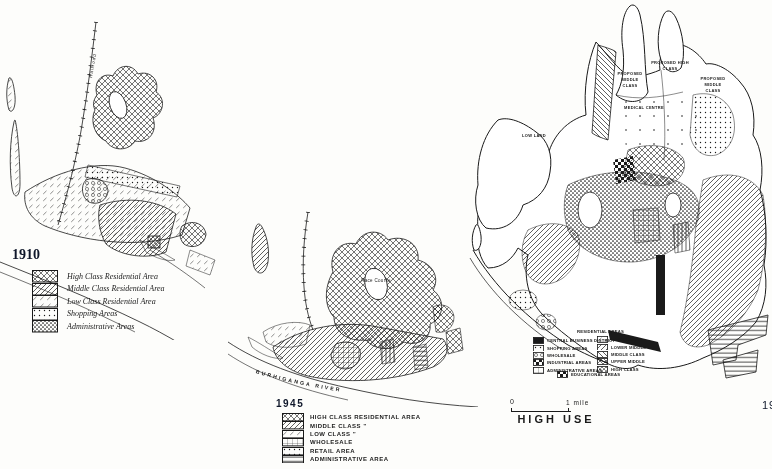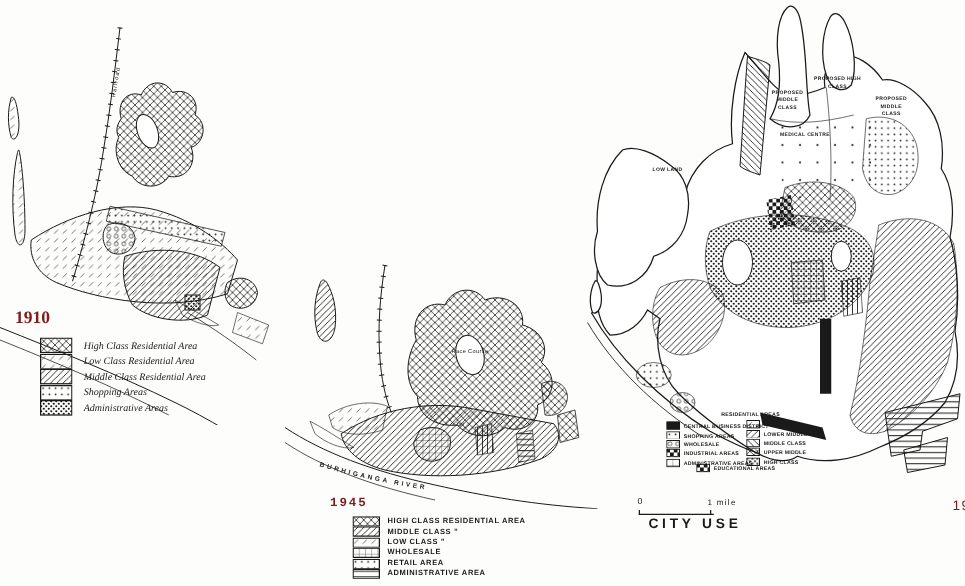--- a/index.html
+++ b/index.html
@@ -3,23 +3,23 @@
 <meta charset="utf-8">
 <style>
   html,body{margin:0;padding:0;background:#e9e9e6;}
   .page{position:relative;width:772px;height:469px;background:#fdfdfb;overflow:hidden;
         font-family:"Liberation Sans",sans-serif;color:#1a1a1a;}
   svg.mapsvg{position:absolute;}
   #map1910{left:0;top:0;}
   #map1945{left:228px;top:192px;}
   #map1962{left:468px;top:0;}
 
-  .year{position:absolute;color:#7f1d1d;}
+  .year{position:absolute;color:#0f172a;}
   .y1910{left:12px;top:247px;font-family:"Liberation Serif",serif;font-weight:bold;font-size:14px;}
-  .y1945{left:264px;top:398px;font-weight:600;font-size:10px;letter-spacing:1.5px;font-family:Liberation Mono, monospace;}
+  .y1945{left:276px;top:398px;font-weight:600;font-size:10px;letter-spacing:1.5px;}
   .y1962{left:727px;top:399px;font-size:11px;letter-spacing:1px;margin-left:35px;}
 
   .legend{position:absolute;}
   .lrow{display:flex;align-items:center;padding-left:20px;}
   .sw{display:block;flex:0 0 auto;}
   .llabel{white-space:nowrap;}
 
   .legend-1910{left:12px;top:270px;}
   .legend-1910 .lrow{height:12.5px;}
   .legend-1910 .sw{width:26px;height:12.5px;}
@@ -228,30 +228,30 @@
 
       <div class="lrow">
         <svg class="sw" viewBox="0 0 26 12.5" preserveAspectRatio="none">
           <rect x="0.5" y="0.5" width="25" height="11.5" fill="url(#p-crosshatch)" stroke="#1a1a1a" stroke-width="1"></rect>
         </svg>
         <span class="llabel">High Class Residential Area</span>
       </div>
 
       <div class="lrow">
         <svg class="sw" viewBox="0 0 26 12.5" preserveAspectRatio="none">
+          <rect x="0.5" y="0.5" width="25" height="11.5" fill="url(#p-diagonal)" stroke="#1a1a1a" stroke-width="1"></rect>
+        </svg>
+        <span class="llabel">Middle Class Residential Area</span>
+      </div>
+
+      <div class="lrow">
+        <svg class="sw" viewBox="0 0 26 12.5" preserveAspectRatio="none">
           <rect x="0.5" y="0.5" width="25" height="11.5" fill="url(#p-diaglight)" stroke="#1a1a1a" stroke-width="1"></rect>
         </svg>
         <span class="llabel">Low Class Residential Area</span>
-      </div>
-
-      <div class="lrow">
-        <svg class="sw" viewBox="0 0 26 12.5" preserveAspectRatio="none">
-          <rect x="0.5" y="0.5" width="25" height="11.5" fill="url(#p-diagonal)" stroke="#1a1a1a" stroke-width="1"></rect>
-        </svg>
-        <span class="llabel">Middle Class Residential Area</span>
       </div>
 
 
       <div class="lrow">
         <svg class="sw" viewBox="0 0 26 12.5" preserveAspectRatio="none">
           <rect x="0.5" y="0.5" width="25" height="11.5" fill="url(#p-dots)" stroke="#1a1a1a" stroke-width="1"></rect>
         </svg>
         <span class="llabel">Shopping Areas</span>
       </div>
 
@@ -393,16 +393,16 @@
       </div>
     </div>
 
   <div class="scalebar">
     <span class="sb-zero">0</span>
     <span class="sb-mile">1 mile</span>
     <div class="sb-line"></div>
   </div>
 
   <div class="figtitle">
-    <div class="ft2">CITY USE</div>
+    <div class="ft2">HIGH USE</div>
   </div>
 
 </div>
 
 </body></html>

